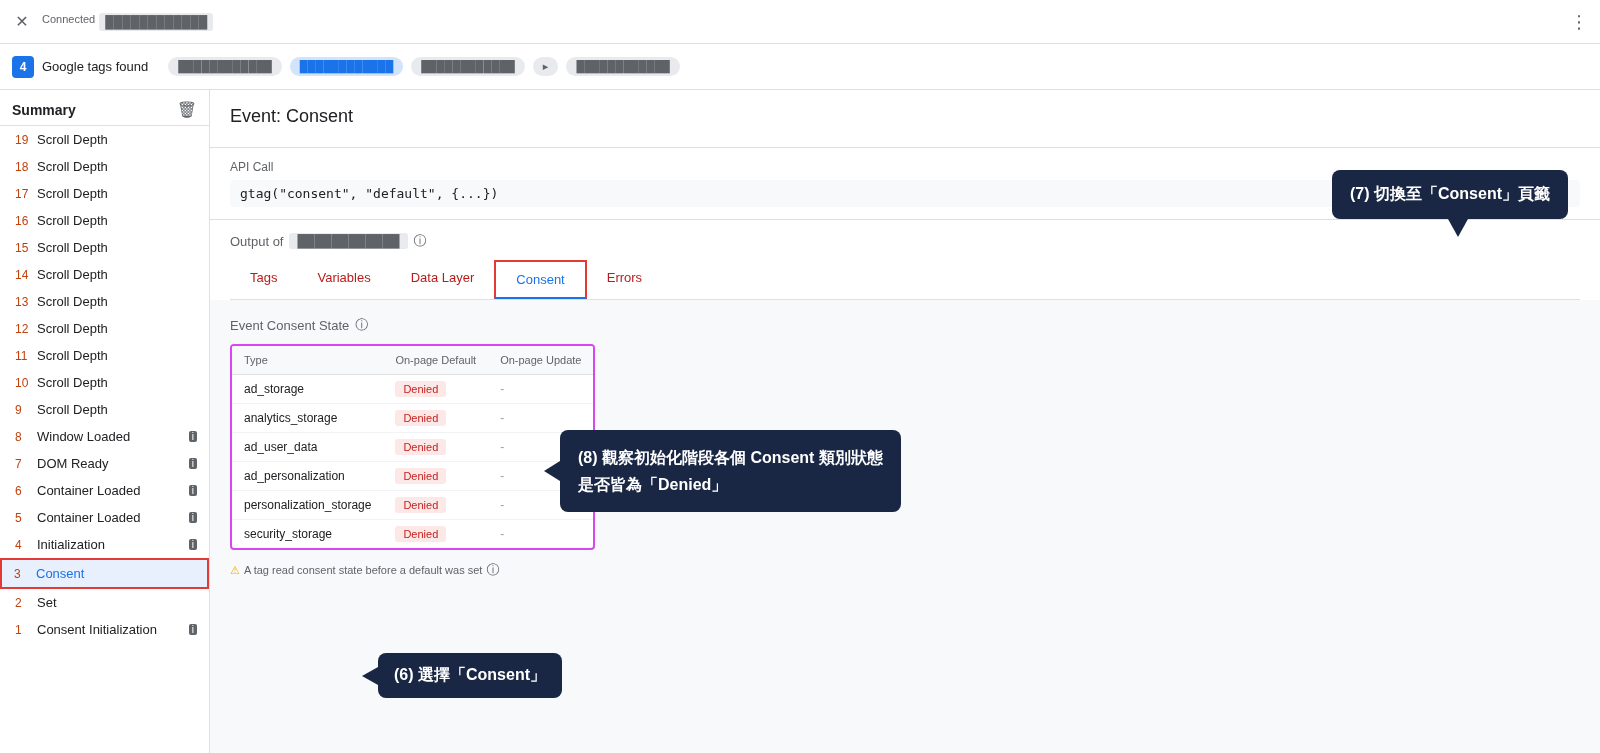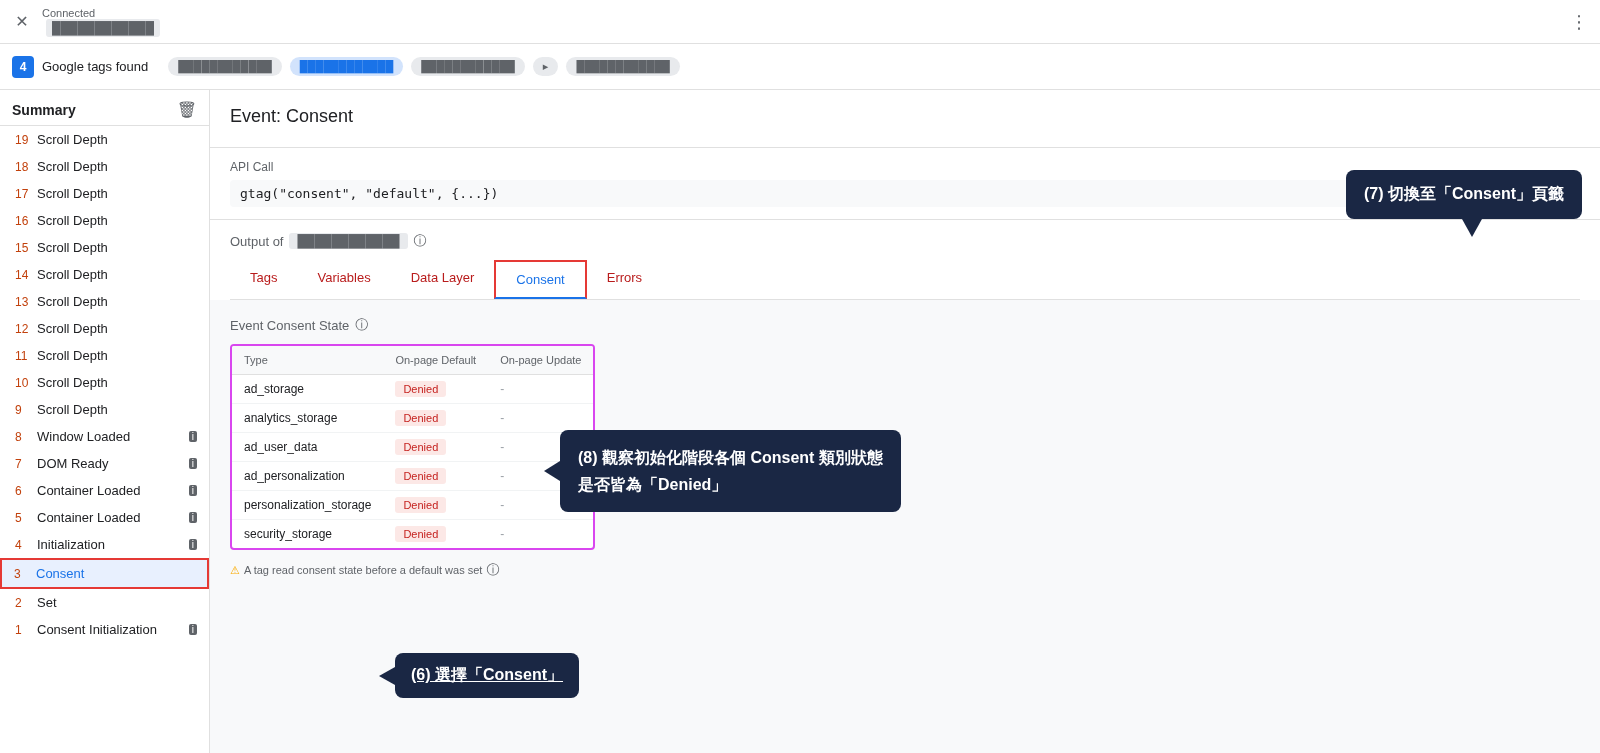--- a/index.html
+++ b/index.html
@@ -91,21 +91,21 @@
     
     .annotation-container { position: relative; }
   </style>
 </head>
 <body>
 
 <div style="width:1600px; height:753px; overflow:hidden; position:relative; background:#f1f3f4;">
 
   <div class="top-bar">
     <div class="close-btn">✕</div>
-    <div style="display:flex; flex-direction:column; margin-right:10px;">
+    <div style="display:flex; flex-direction:row; margin-right:10px;">
       <span class="connected-label">Connected</span>
       <span class="connected-url">████████████</span>
     </div>
     <div class="more-btn">⋮</div>
   </div>
 
   <div class="tag-bar">
     <div class="tag-count">4</div>
     <div class="tag-found">Google tags found</div>
     <div class="tab-pills">
@@ -285,34 +285,34 @@
               </tbody>
           </table>
         </div>
         <div class="footnote">
           <span class="warn-icon">⚠</span>
           <span>A tag read consent state before a default was set</span>
           <span class="help-icon">ⓘ</span>
         </div>
       </div>
 
-      <div style="position:absolute; top:80px; right:18px; background:#1a2744; color:#fff; border-radius:8px; padding:14px 18px; font-size:16px; font-weight:600; z-index:10; max-width:340px;">
+      <div style="position:absolute; top:80px; right:32px; background:#1a2744; color:#fff; border-radius:8px; padding:14px 18px; font-size:16px; font-weight:600; z-index:10; max-width:340px;">
         <span>(7) 切換至「Consent」頁籤</span>
         
         <div style="position:absolute; bottom:-18px; right:100px; width:0; height:0; border-left:10px solid transparent; border-right:10px solid transparent; border-top:18px solid #1a2744;"></div>
       </div>
 
       <div style="position:absolute; top:340px; left:350px; background:#1a2744; color:#fff; border-radius:8px; padding:14px 18px; font-size:16px; font-weight:600; z-index:10; max-width:420px; line-height:1.7;">
         <div>(8) 觀察初始化階段各個 Consent 類別狀態</div>
         <div>是否皆為「Denied」</div>
 
         <div style="position:absolute; top:50%; left:-16px; transform:translateY(-50%); width:0; height:0; border-top:10px solid transparent; border-bottom:10px solid transparent; border-right:16px solid #1a2744;"></div>
       </div>
 
-      <div style="position:absolute; bottom:55px; left:185px; background:#1a2744; color:#fff; border-radius:8px; padding:12px 16px; font-size:16px; font-weight:600; z-index:10; max-width:280px;text-decoration:underline;">
+      <div style="position:absolute; bottom:55px; left:168px; background:#1a2744; color:#fff; border-radius:8px; padding:12px 16px; font-size:16px; font-weight:600; z-index:10; max-width:280px;">
         <span>(6) 選擇「Consent」</span>
         
         <div style="position:absolute; top:50%; left:-16px; transform:translateY(-50%); width:0; height:0; border-top:9px solid transparent; border-bottom:9px solid transparent; border-right:16px solid #1a2744;"></div>
       </div>
 
     </div>
   </div>
 </div>
 
 </body></html>

